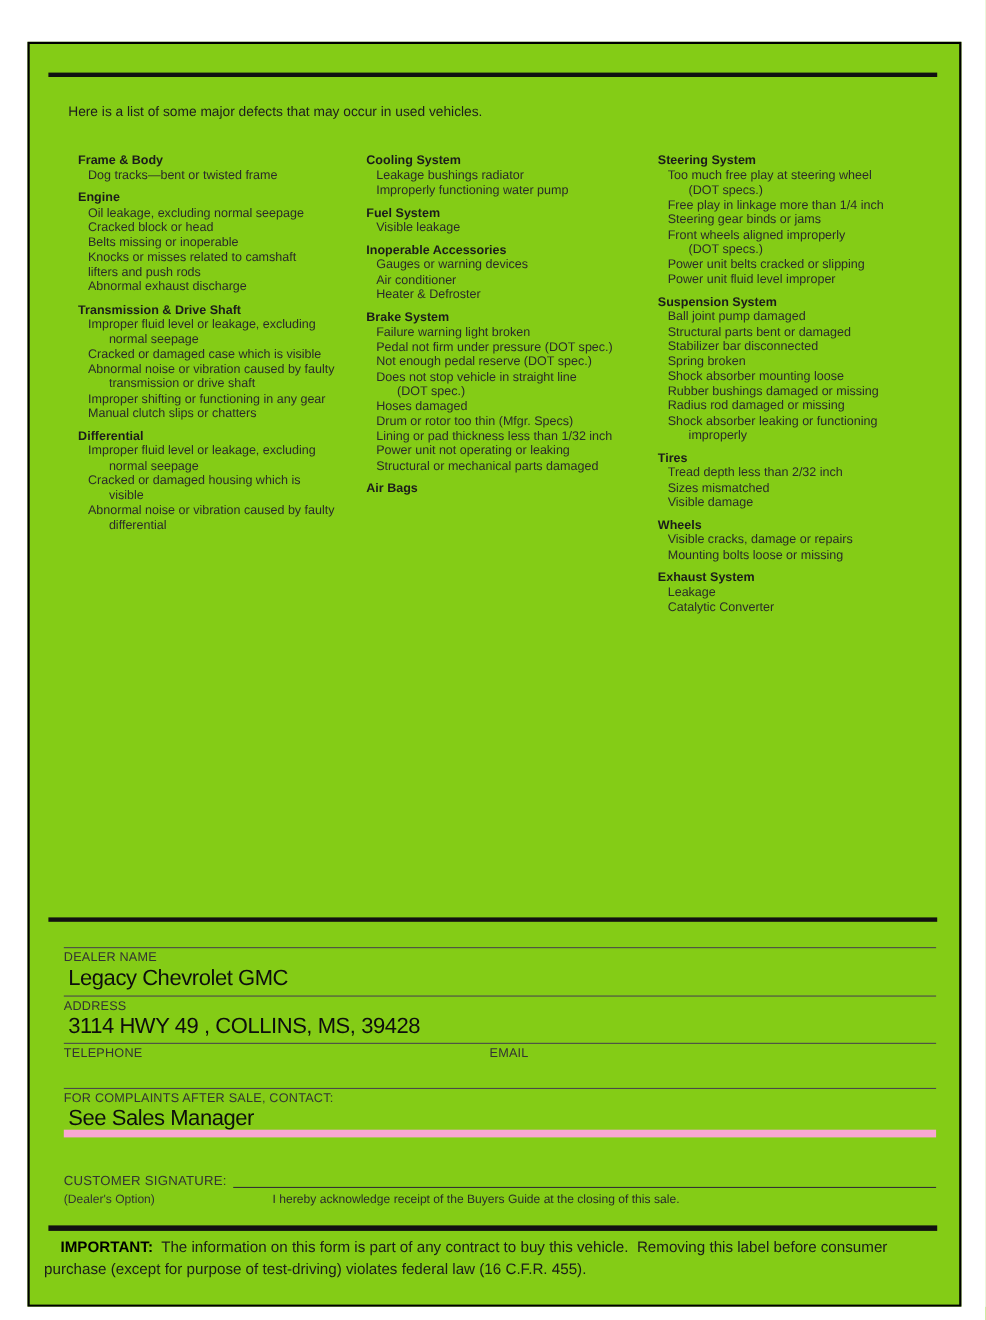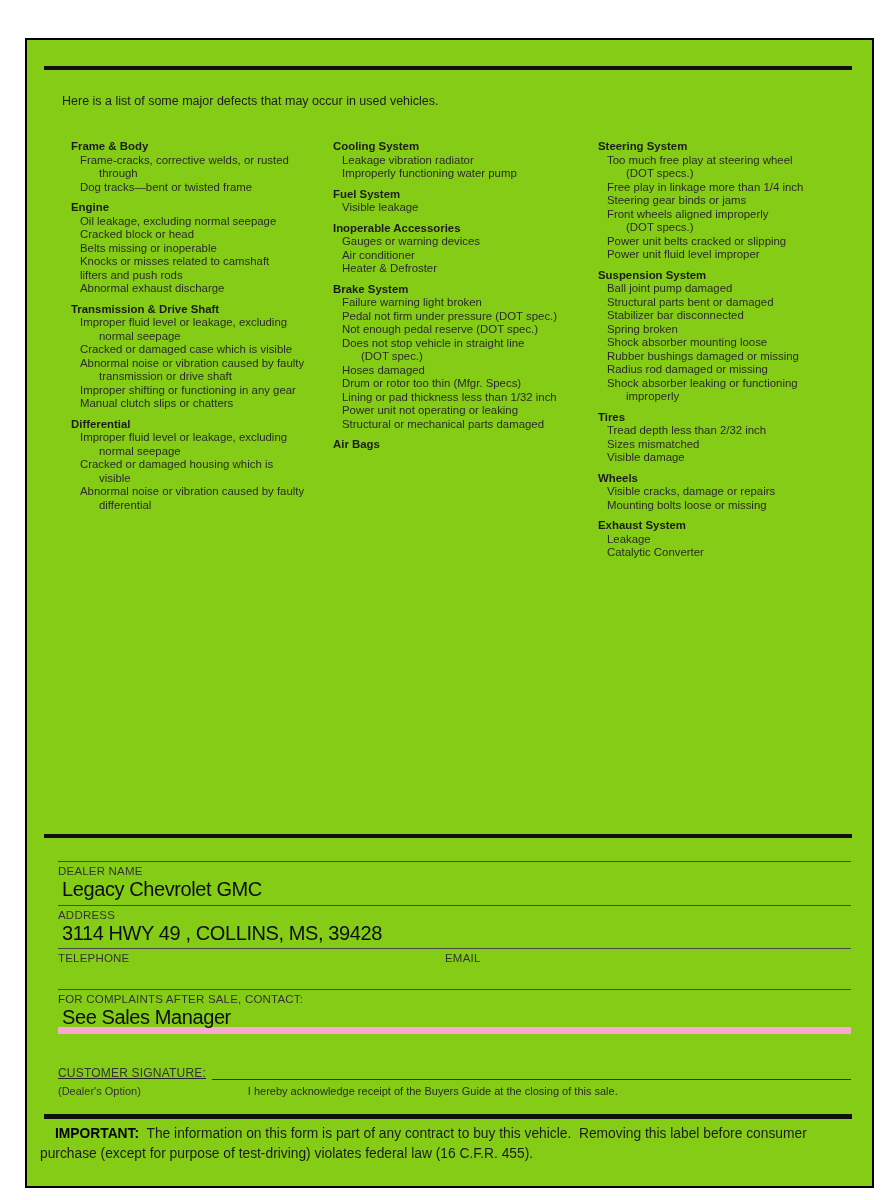--- a/index.html
+++ b/index.html
@@ -83,21 +83,20 @@
     letter-spacing:-0.4px;
     color:#0d0d0d;
   }
   .tele-left { width:387px; }
   .tele-right { flex:1; }
 
   .signature-row {
     margin-top:32px;
     display:flex;
     align-items:flex-end;
-    text-decoration:underline;
   }
   .sig-label { font-size:12px; letter-spacing:0.2px; color:#333; white-space:nowrap; }
   .sig-line { flex:1; margin-left:6px; border-bottom:1.5px solid #333; height:14px; }
 
   .caption-row {
     margin-top:5px;
     display:flex;
     font-size:11px;
     color:#333;
   }
@@ -120,22 +119,20 @@
 <div class="page">
 
   <div class="rule-thick rule-top"></div>
 
   <p class="intro">Here is a list of some major defects that may occur in used vehicles.</p>
 
   <div class="columns">
     <div class="col col-0">
         <div class="category">
           <div class="cat-title">Frame &amp; Body</div>
-          <div class="item">Frame-cracks, corrective welds, or rusted
-through</div>
           <div class="item">Dog tracks—bent or twisted frame</div>
         </div>
         <div class="category">
           <div class="cat-title">Engine</div>
           <div class="item">Oil leakage, excluding normal seepage</div>
           <div class="item">Cracked block or head</div>
           <div class="item">Belts missing or inoperable</div>
           <div class="item">Knocks or misses related to camshaft</div>
           <div class="item">lifters and push rods</div>
           <div class="item">Abnormal exhaust discharge</div>
@@ -156,21 +153,21 @@
 normal seepage</div>
           <div class="item">Cracked or damaged housing which is
 visible</div>
           <div class="item">Abnormal noise or vibration caused by faulty
 differential</div>
         </div>
       </div>
     <div class="col col-1">
         <div class="category">
           <div class="cat-title">Cooling System</div>
-          <div class="item">Leakage vibration radiator</div>
+          <div class="item">Leakage bushings radiator</div>
           <div class="item">Improperly functioning water pump</div>
         </div>
         <div class="category">
           <div class="cat-title">Fuel System</div>
           <div class="item">Visible leakage</div>
         </div>
         <div class="category">
           <div class="cat-title">Inoperable Accessories</div>
           <div class="item">Gauges or warning devices</div>
           <div class="item">Air conditioner</div>

